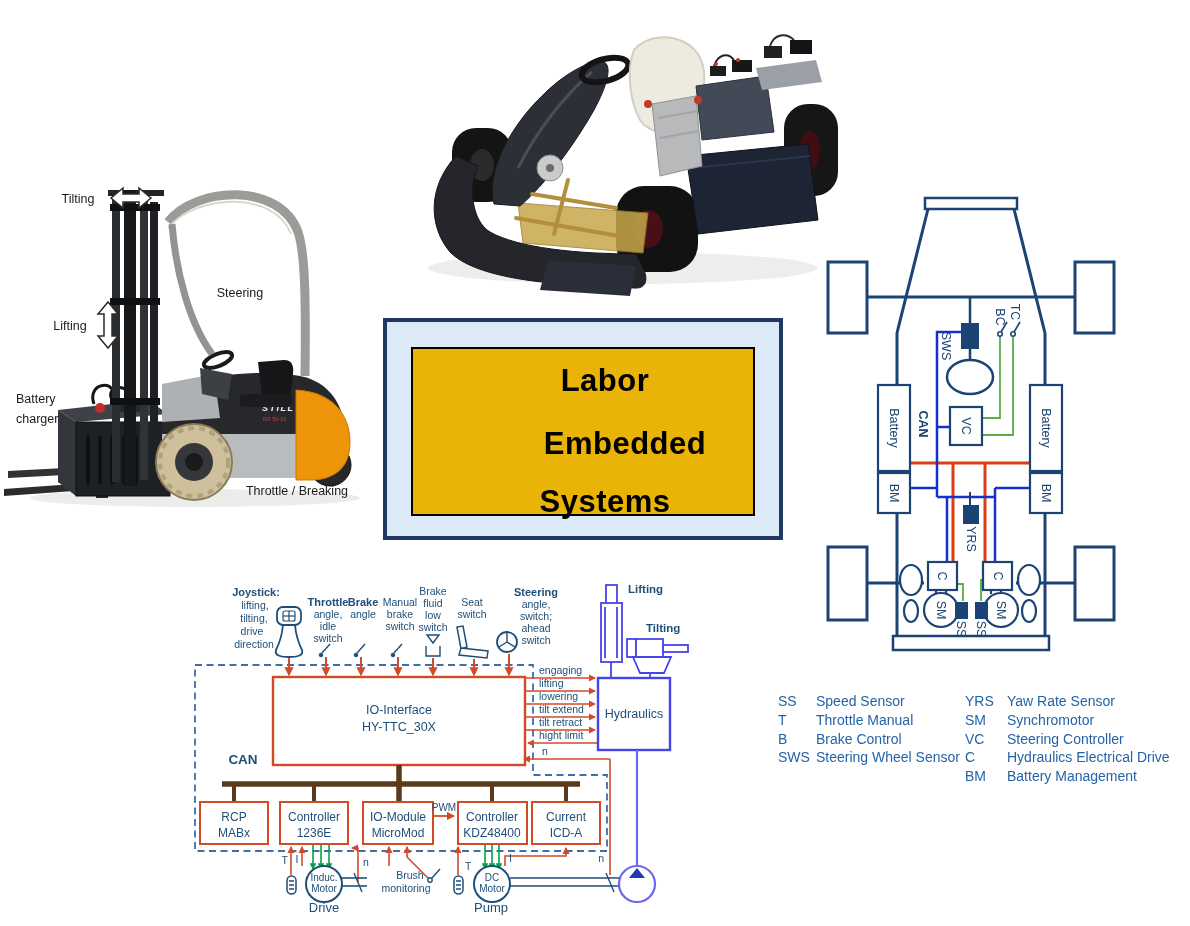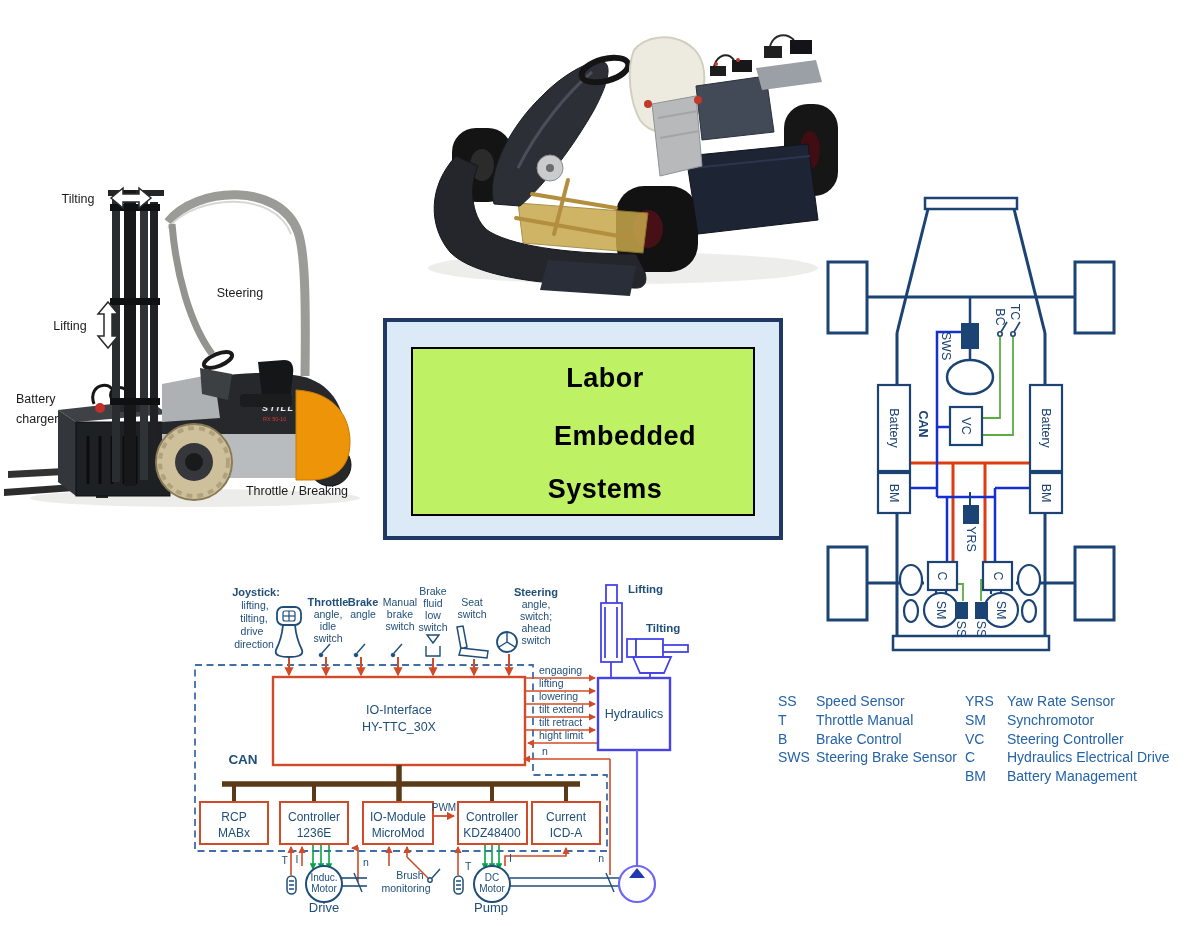--- a/index.html
+++ b/index.html
@@ -4,22 +4,22 @@
 <style>
   html,body{margin:0;padding:0;background:#fff;}
   #page{position:relative;width:1190px;height:926px;background:#ffffff;overflow:hidden;
         font-family:"Liberation Sans",sans-serif;}
   .abs{position:absolute;}
   svg text{font-family:"Liberation Sans",sans-serif;}
 
   
   #title-box{position:absolute;left:383px;top:318px;width:400px;height:222px;
              background:#dce9f6;border:4px solid #1f3864;box-sizing:border-box;}
-  #title-inner{position:absolute;left:24px;right:24px;top:25px;bottom:20px;background:#bef264;
-               border:2px solid #000;text-align:center;font-weight:bold;font-size:27px;color:#000;padding-left:44px;}
+  #title-inner{position:absolute;left:24px;right:24px;top:25px;bottom:20px;background:#eab308;
+               border:2px solid #000;text-align:center;font-weight:bold;font-size:31px;color:#000;padding-left:44px;}
   .tl{margin-top:14px;letter-spacing:.5px;}
   .tl2{margin-top:27px;margin-left:40px;}
   .tl3{margin-top:22px;}
 
   
   #legend{position:absolute;left:778px;top:692px;width:408px;height:100px;color:#2563a8;font-size:14px;}
   .lg-col{position:absolute;top:0;}
   .lg-col1{left:0;}
   .lg-col2{left:187px;}
   .lg-row{display:flex;height:18.7px;align-items:center;white-space:nowrap;}
@@ -283,21 +283,21 @@
       <div class="lg-row">
           <span class="lg-abbr">T</span>
           <span class="lg-desc">Throttle Manual</span>
         </div>
       <div class="lg-row">
           <span class="lg-abbr">B</span>
           <span class="lg-desc">Brake Control</span>
         </div>
       <div class="lg-row">
           <span class="lg-abbr">SWS</span>
-          <span class="lg-desc">Steering Brake Sensor</span>
+          <span class="lg-desc">Steering Wheel Sensor</span>
         </div>
     </div>
     <div class="lg-col lg-col2">
       <div class="lg-row">
           <span class="lg-abbr">YRS</span>
           <span class="lg-desc">Yaw Rate Sensor</span>
         </div>
       <div class="lg-row">
           <span class="lg-abbr">SM</span>
           <span class="lg-desc">Synchromotor</span>

